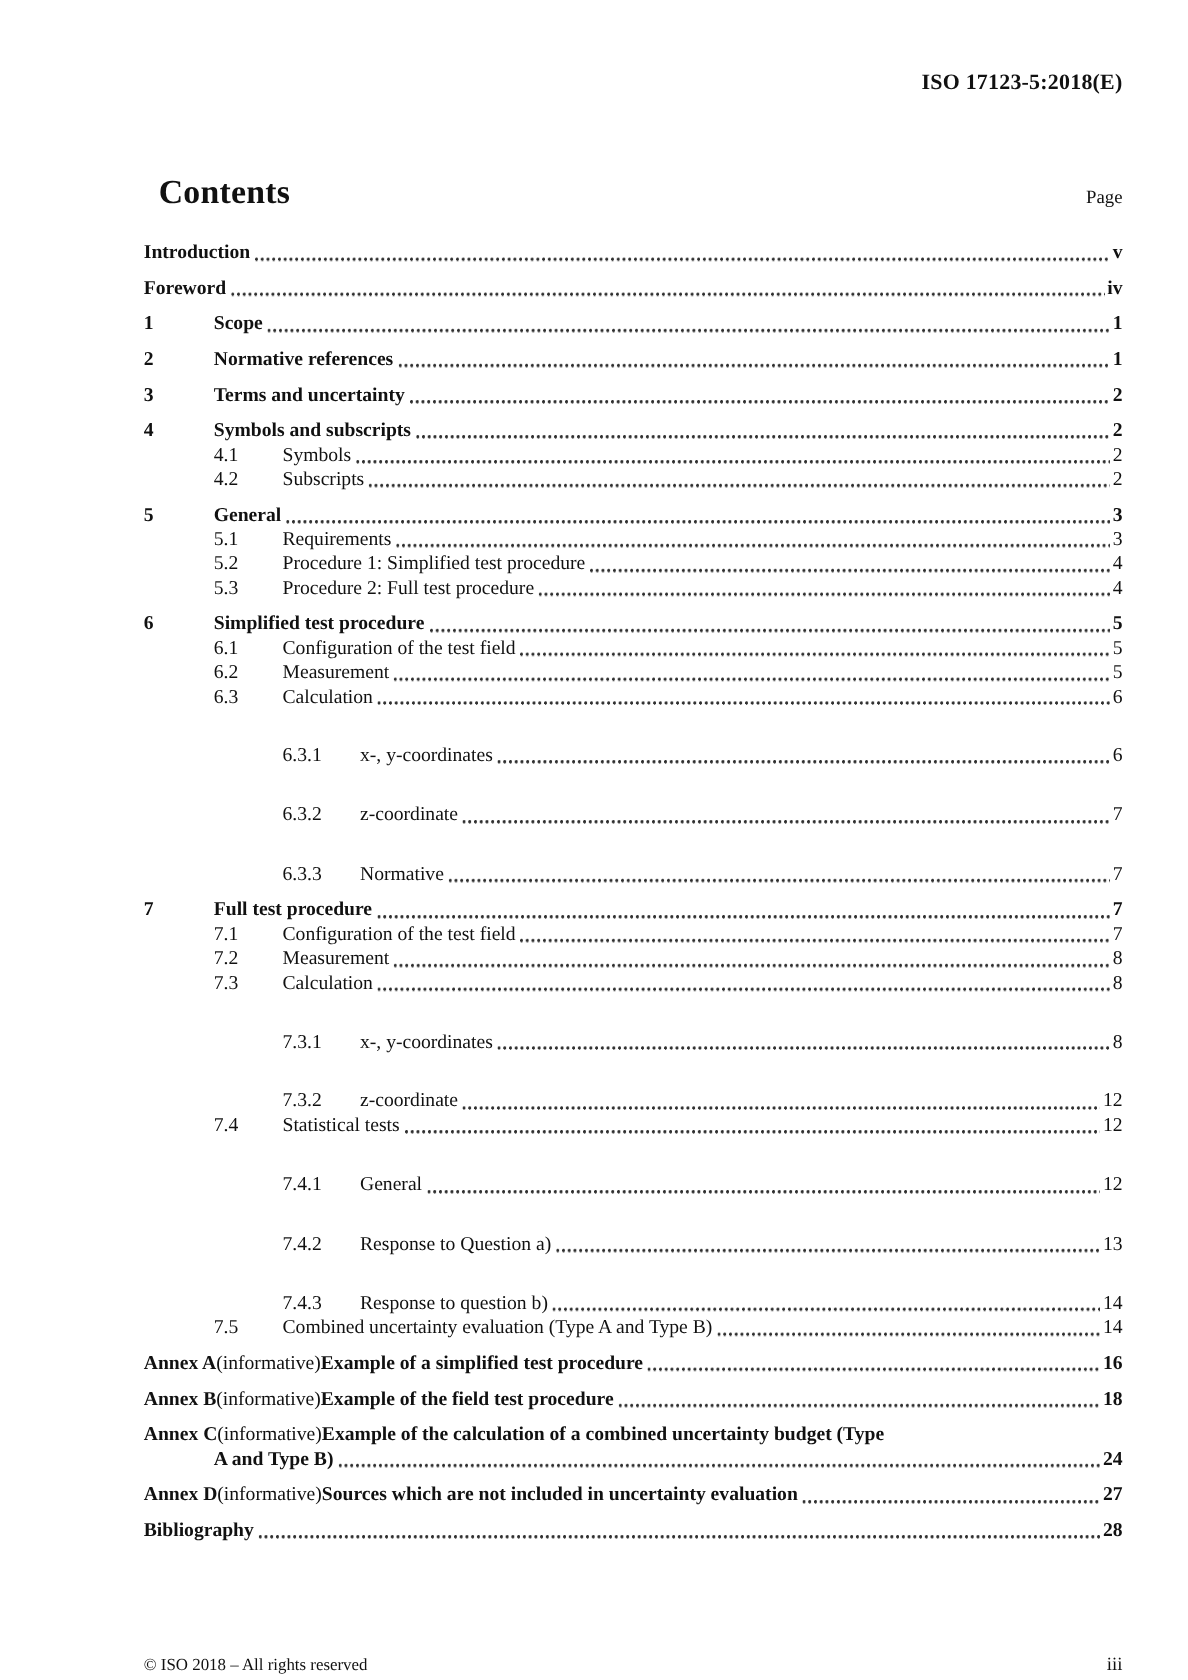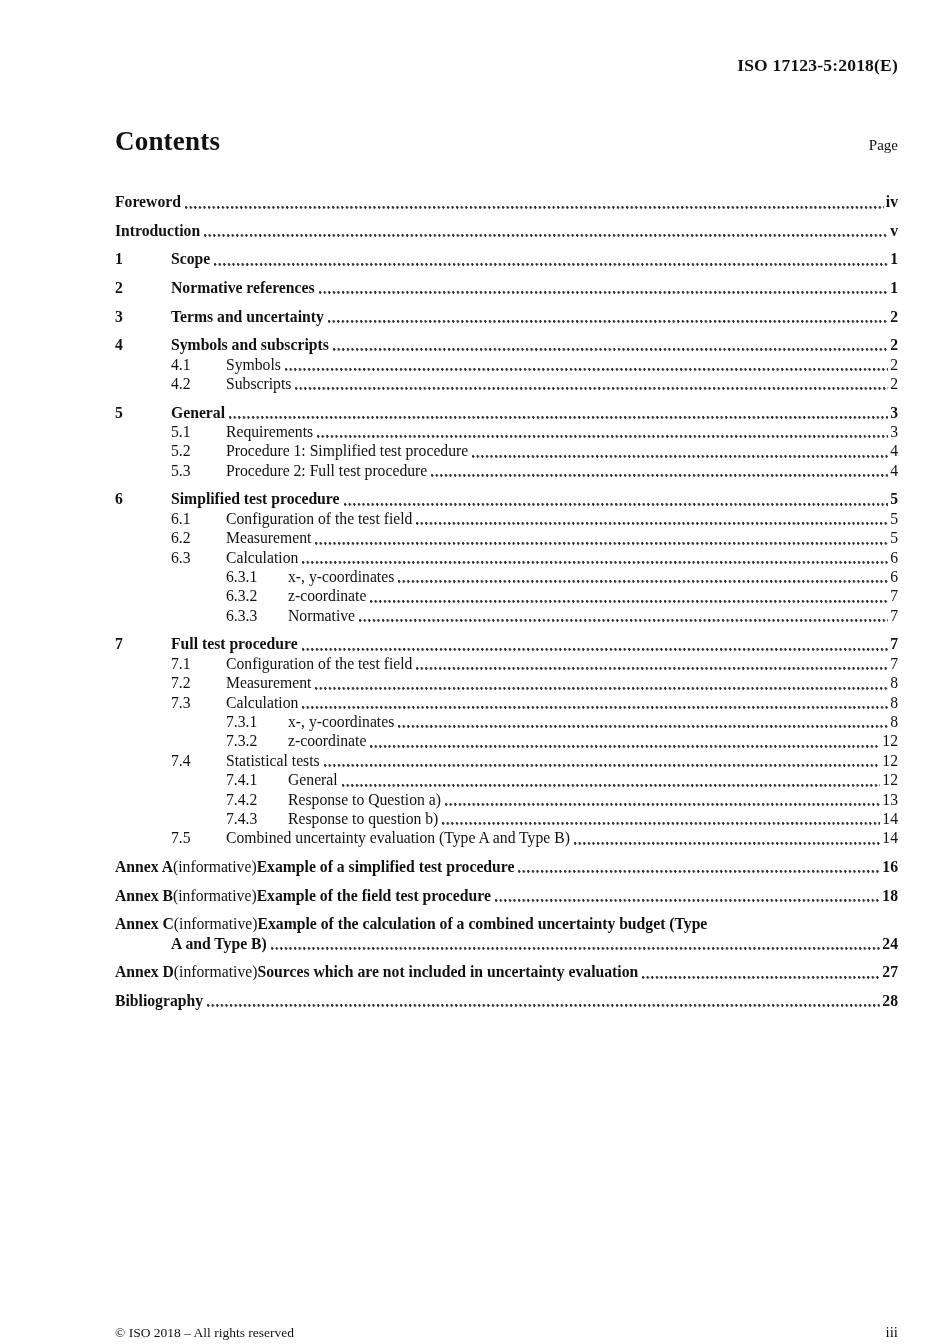--- a/index.html
+++ b/index.html
@@ -22,40 +22,40 @@
     letter-spacing: 0.2px;
   }
   .contents-bar {
     position: absolute;
     top: 126px; left: 115px; right: 52px;
     display: flex;
     justify-content: space-between;
     align-items: baseline;
   }
   .contents-bar h1 {
-    margin: 0;
+    margin: 12px;
     font-size: 27px;
     font-weight: bold;
     letter-spacing: 0.2px;
   }
   .page-col-label { font-size: 15px; font-weight: normal; }
   .toc {
     position: absolute;
     top: 183px; left: 115px; right: 52px;
     font-size: 15.7px;
     line-height: 19.4px;
   }
   .row { display: flex; }
   .row.top { margin-top: 9.2px; }
   .b { font-weight: bold; }
   .n { flex: 0 0 auto; }
   .section .n { width: 56px; }
   .sub1 { padding-left: 56px; }
   .sub1 .n { width: 55px; }
-  .sub2 { padding-left: 111px; }
+  .sub2 { padding-left: 111px; margin-top: 28px; }
   .sub2 .n { width: 62px; }
   .annex-cont { padding-left: 56px; }
   .lbl, .pg { white-space: nowrap; }
   .leader {
     flex: 1 1 auto;
     min-width: 12px;
     align-self: stretch;
     margin: 0 2px 0 4px;
     background-image: radial-gradient(circle at 1.2px 1.2px, #2f2f2f 1.0px, rgba(0,0,0,0) 1.35px);
     background-size: 4.6px 2.6px;
@@ -81,28 +81,28 @@
     <span>ISO 17123-5:2018(E)</span>
   </div>
 
   <div class="contents-bar">
     <h1>Contents</h1>
     <span class="page-col-label">Page</span>
   </div>
 
   <div class="toc" id="toc">
       <div class="row plain top">
+        <span class="b lbl">Introduction</span>
+        <span class="leader"></span>
+        <span class="pg b">v</span>
+      </div>
+      <div class="row plain top">
         <span class="b lbl">Foreword</span>
         <span class="leader"></span>
         <span class="pg b">iv</span>
-      </div>
-      <div class="row plain top">
-        <span class="b lbl">Introduction</span>
-        <span class="leader"></span>
-        <span class="pg b">v</span>
       </div>
       <div class="row section top">
         <span class="n b">1</span>
         <span class="b lbl">Scope</span>
         <span class="leader"></span>
         <span class="pg b">1</span>
       </div>
       <div class="row section top">
         <span class="n b">2</span>
         <span class="b lbl">Normative references</span>

